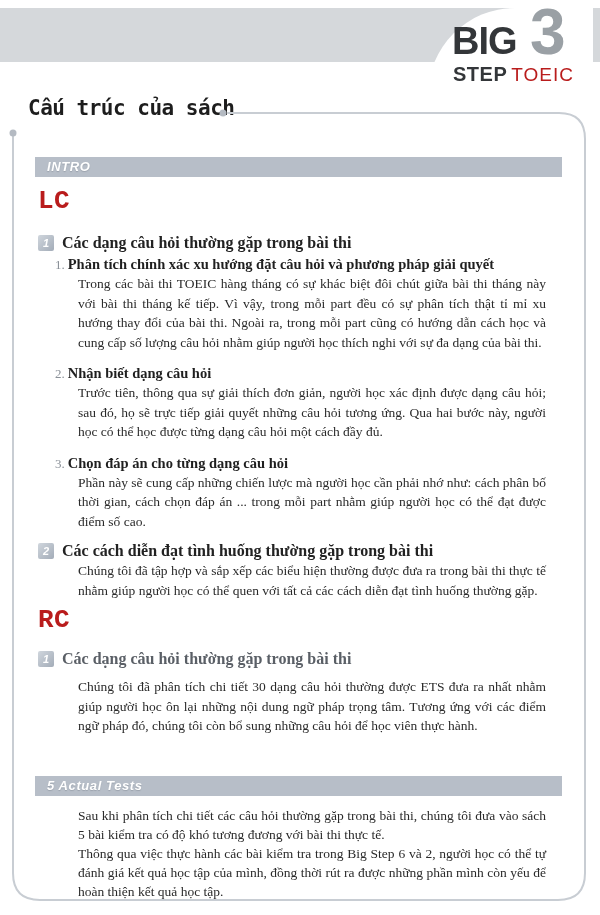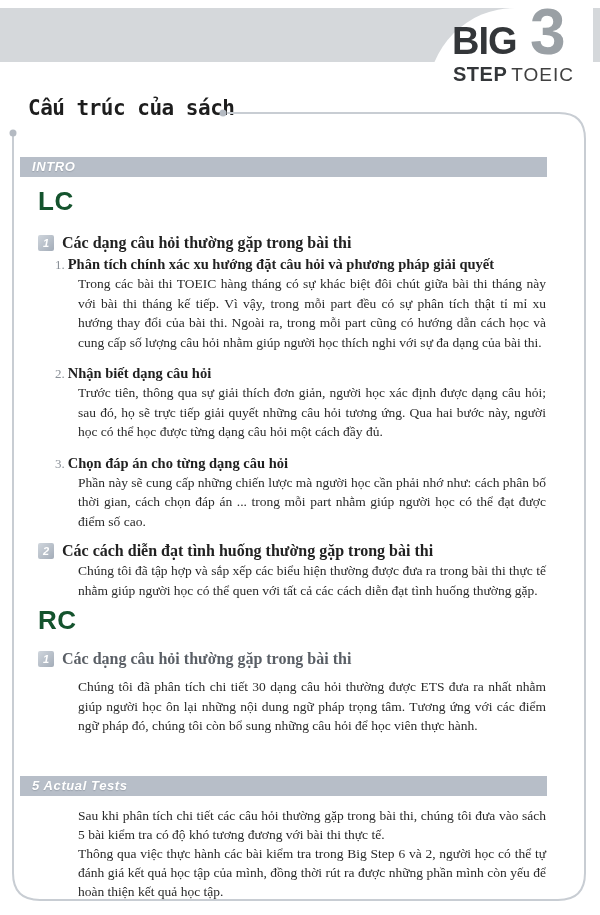--- a/index.html
+++ b/index.html
@@ -7,43 +7,43 @@
     width:600px;height:915px;position:relative;background:#ffffff;
     font-family:"Liberation Serif", serif;color:#262626;overflow:hidden;
   }
   
   .top-band{position:absolute;left:0;top:8px;width:600px;height:54px;background:#d5d8db;}
   .logo-dome{position:absolute;left:428px;top:8px;width:165px;height:87px;background:#ffffff;border-radius:95px 0 0 0;}
   .logo-big{position:absolute;left:452px;top:22px;font-family:"Liberation Sans",sans-serif;font-weight:700;font-size:38px;line-height:1;letter-spacing:-1px;color:#333639;}
   .logo-number{position:absolute;left:530px;top:0px;font-family:"Liberation Sans",sans-serif;font-weight:700;font-size:64px;line-height:1;color:#9aa0a5;}
   .logo-sub{position:absolute;left:453px;top:64px;font-family:"Liberation Sans",sans-serif;line-height:1;white-space:nowrap;}
   .logo-step{font-weight:700;font-size:20px;color:#333639;letter-spacing:0.5px;}
-  .logo-toeic{font-weight:400;font-size:19px;color:#404040;letter-spacing:1px;margin-left:4px;}
+  .logo-toeic{font-weight:400;font-size:19px;color:#b91c1c;letter-spacing:1px;margin-left:4px;}
   
   .page-title{
     position:absolute;left:28px;top:96px;
     font-family:"DejaVu Sans Mono",monospace;font-weight:700;font-size:21px;
     color:#1d1d1d;letter-spacing:-0.5px;white-space:nowrap;
   }
   
   .frame-svg{position:absolute;left:0;top:0;width:600px;height:915px;pointer-events:none;}
   
   .content{position:absolute;left:13px;top:112px;width:572px;}
   .bar{
-    margin-left:7px;width:515px;height:20px;background:#b7bec8;
+    margin-left:22px;width:515px;height:20px;background:#b7bec8;
     font-family:"Liberation Sans",sans-serif;font-style:italic;font-weight:700;
     font-size:13px;color:#ffffff;letter-spacing:0.6px;
     padding-left:12px;line-height:20px;
     text-shadow:0 1px 1px rgba(120,128,140,0.45);
   }
   .bar.intro{margin-top:45px;}
   .bar.tests{margin-top:40px;}
   .part-title{
-    margin:9px 0 0 25px;font-family:Liberation Sans, sans-serif;font-weight:700;
-    font-size:26px;line-height:30px;color:#14532d;letter-spacing:0.5px;
+    margin:9px 0 0 25px;font-family:Liberation Mono, monospace;font-weight:700;
+    font-size:26px;line-height:30px;color:#b91c1c;letter-spacing:0.5px;
   }
   .part-title.rc{margin-top:5px;}
   .item-row{margin-left:25px;display:flex;align-items:center;height:17px;}
   .item-row.i1{margin-top:18px;}
   .item-row.i2{margin-top:11px;}
   .item-row.rc1{margin-top:15px;}
   .num-badge{
     width:16px;height:16px;margin-right:8px;flex:0 0 auto;
     background:linear-gradient(135deg,#d0d6dd 0%,#a3acb8 100%);
     color:#ffffff;font-family:"Liberation Sans",sans-serif;font-weight:700;font-style:italic;

